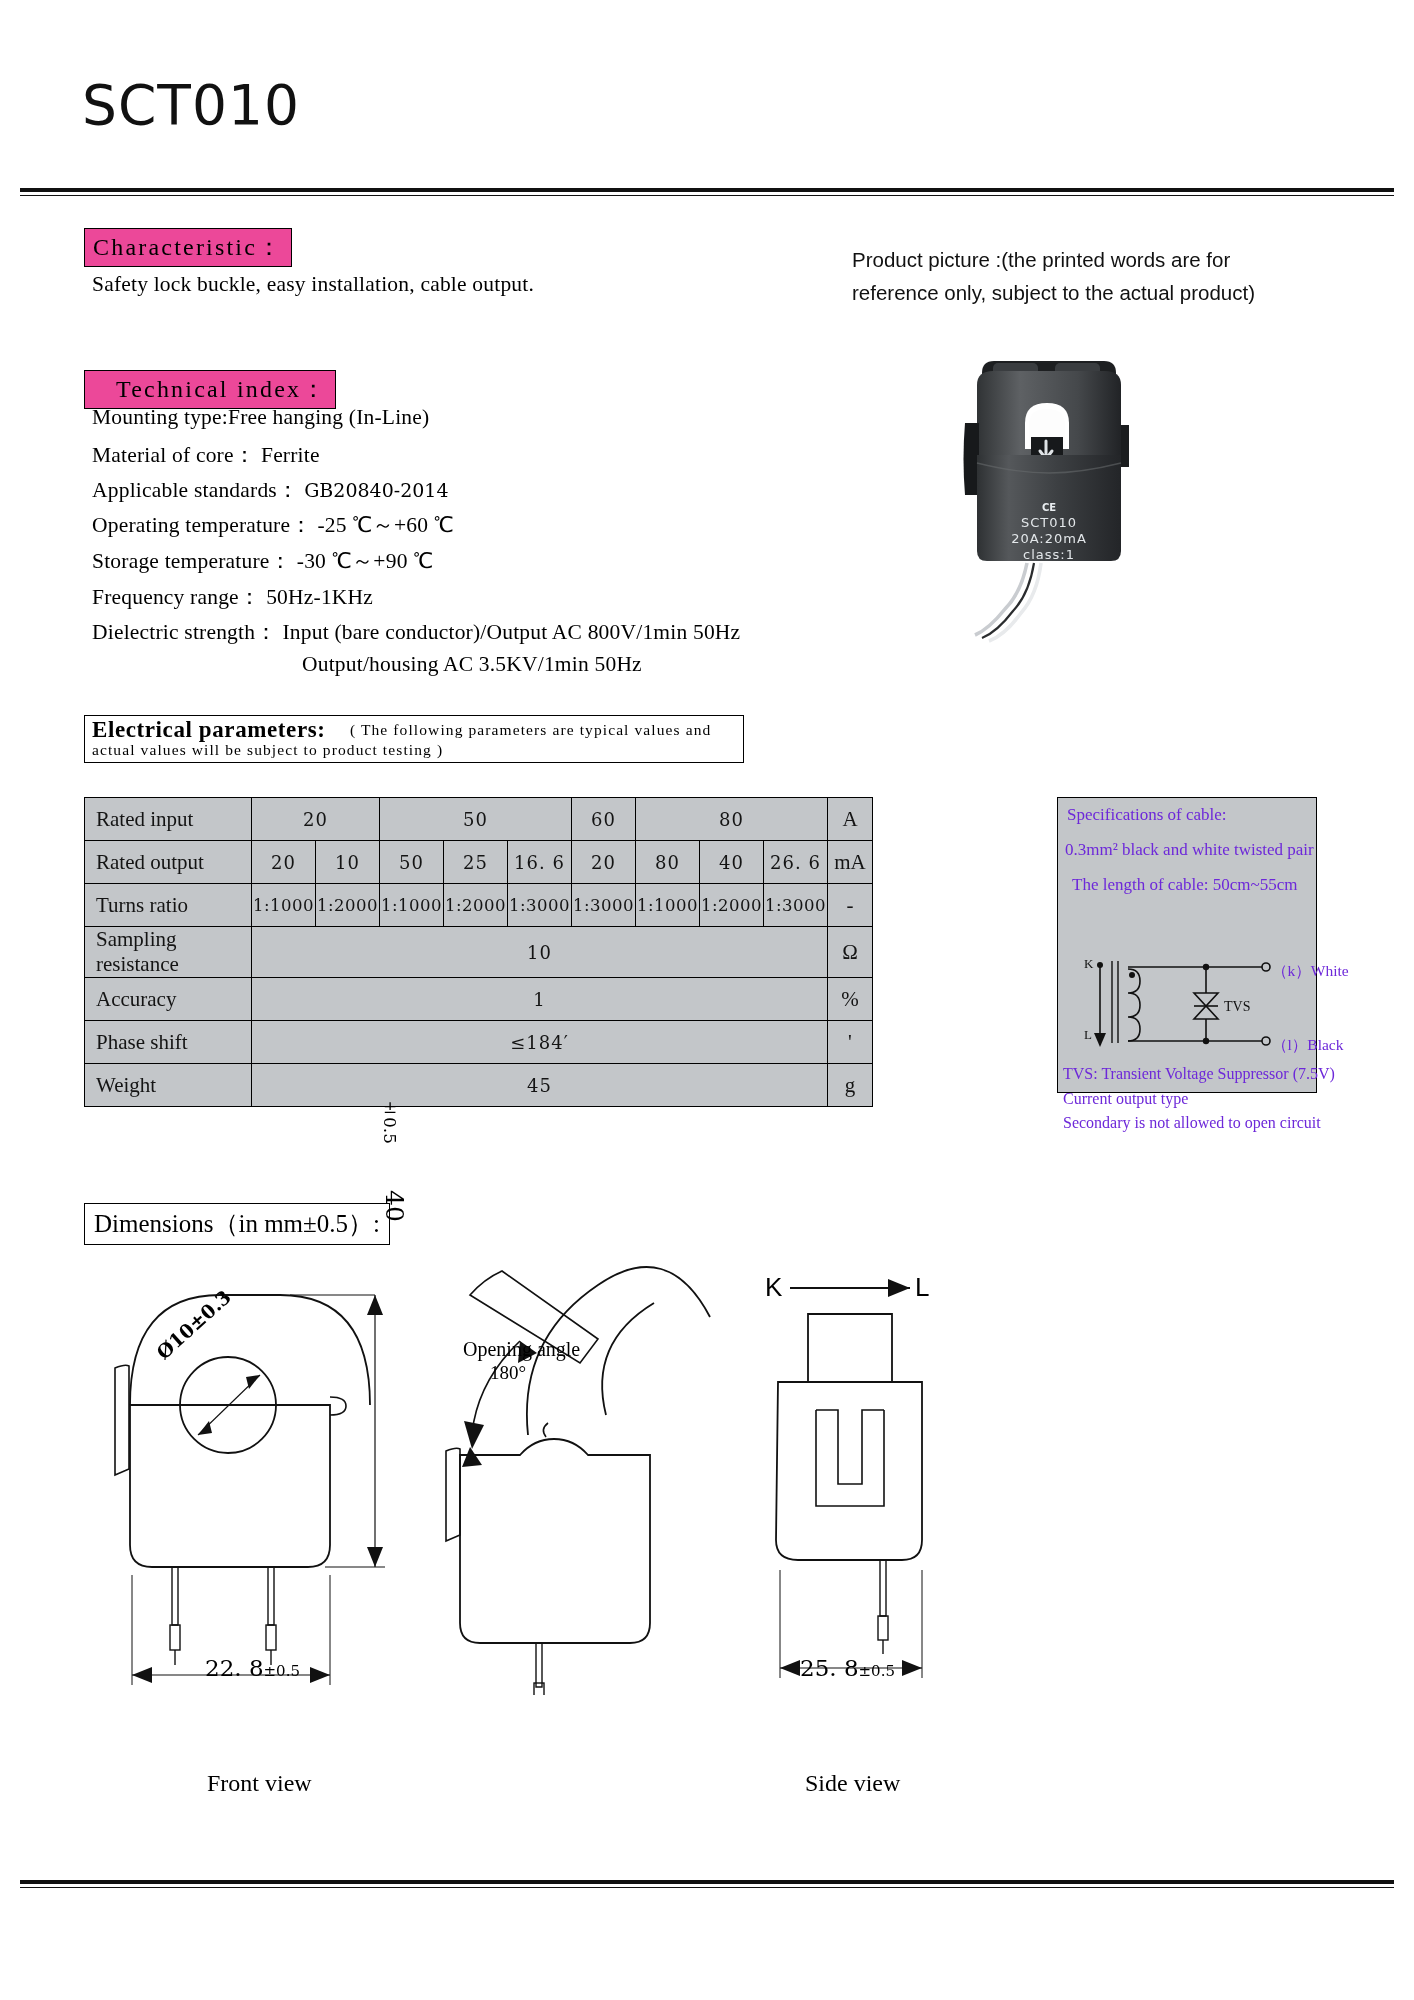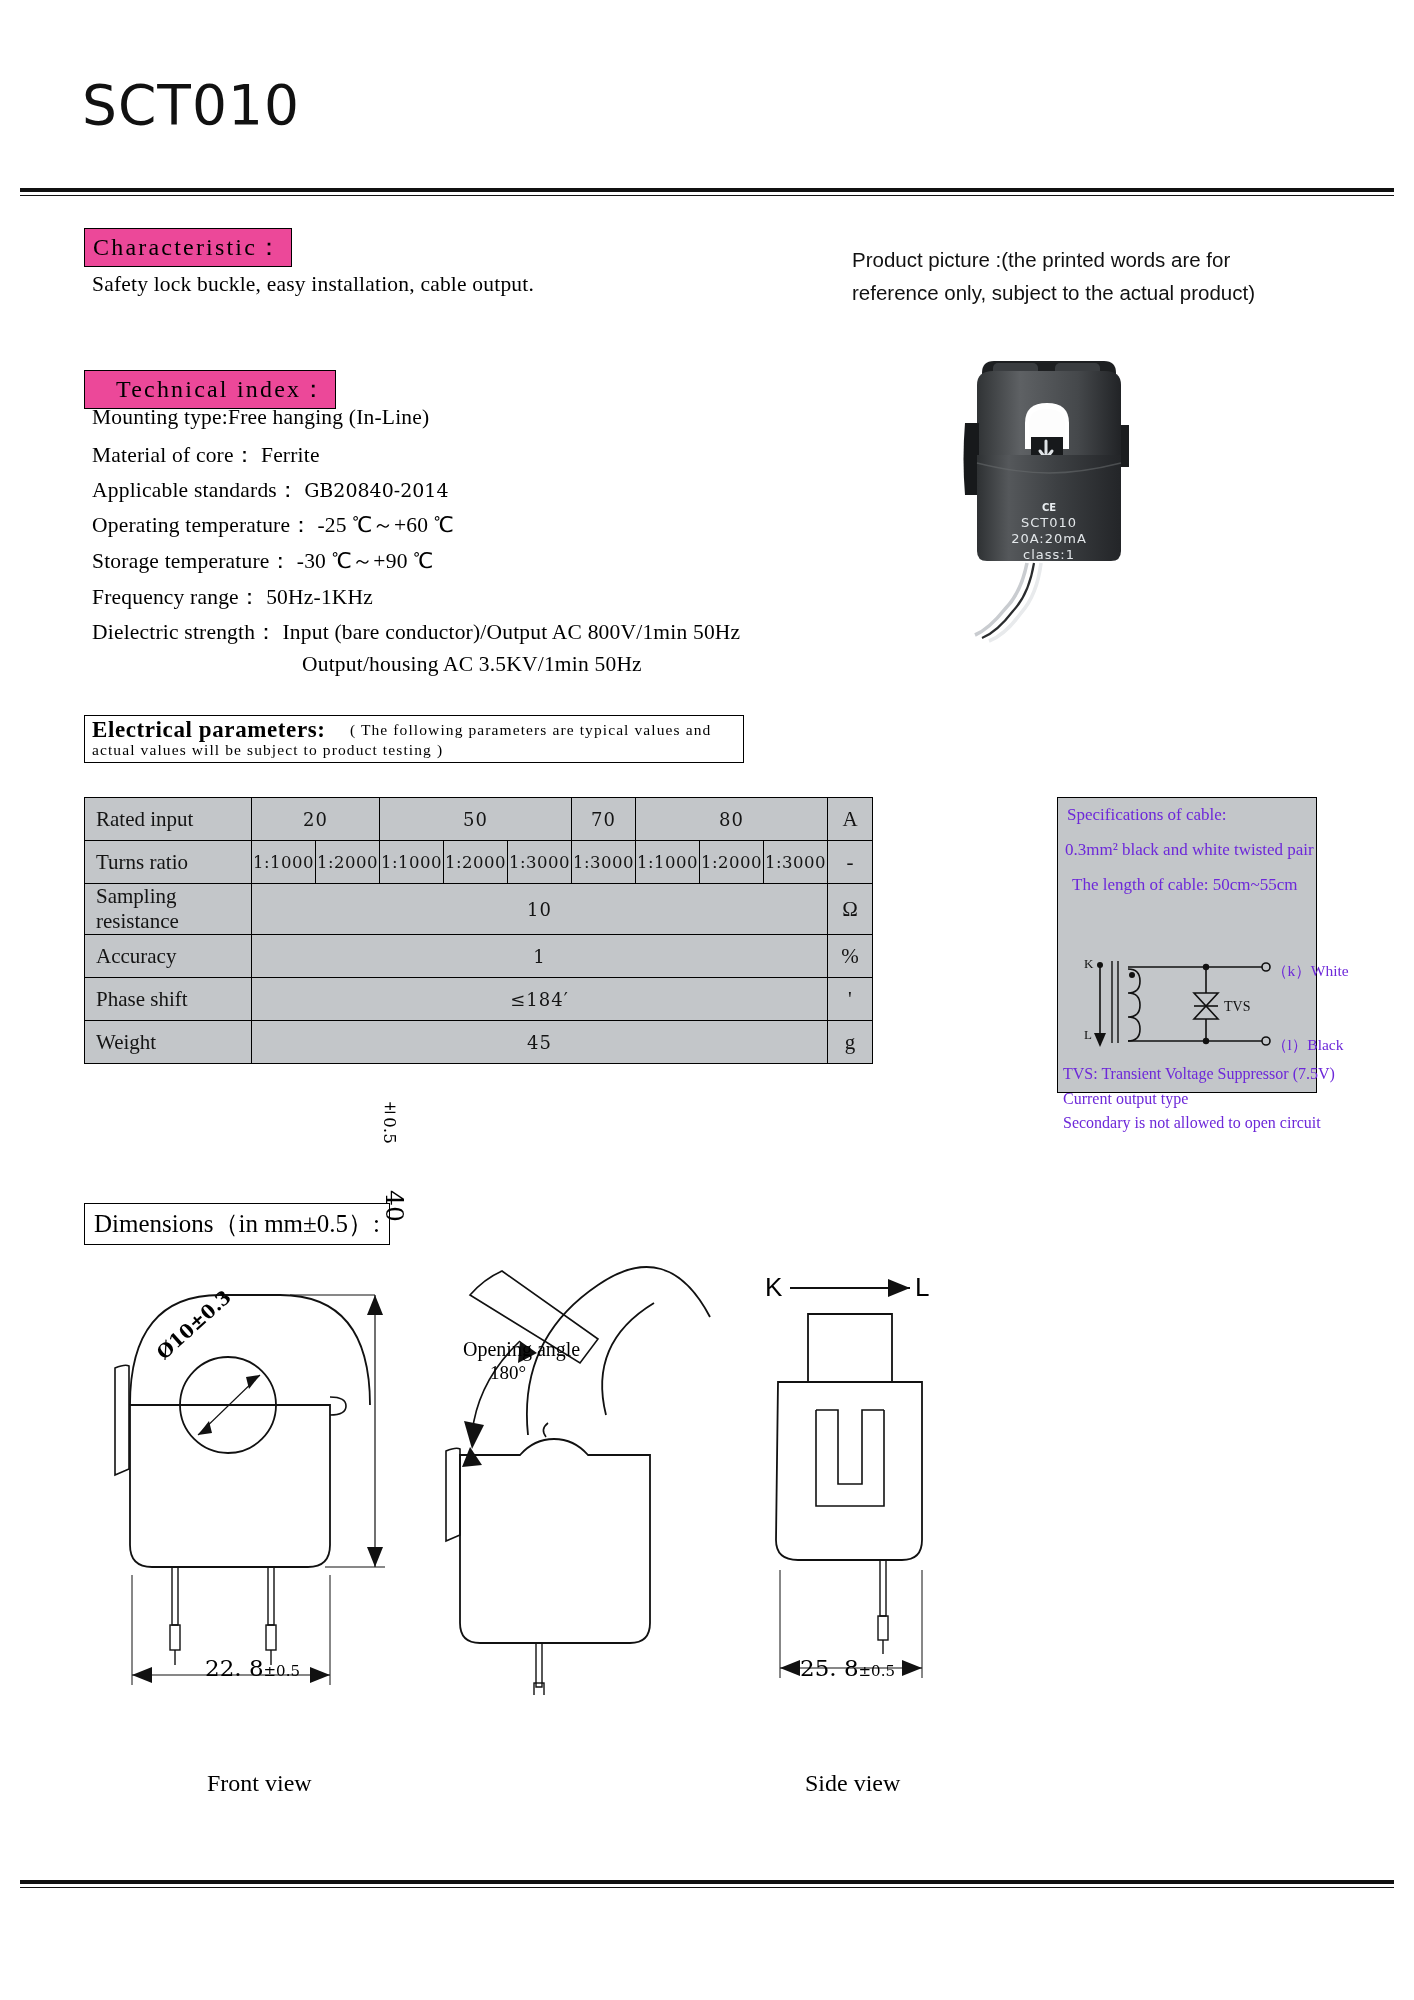--- a/index.html
+++ b/index.html
@@ -242,23 +242,36 @@
   <div id="ep-title">Electrical parameters:</div>
   <div id="ep-note1">( The following parameters are typical values and</div>
   <div id="ep-note2">actual values will be subject to product testing )</div>
 
   <table id="param-table">
     <tbody>
       <tr>
         <td class="rowlbl">Rated input</td>
         <td class="val" colspan="2">20</td>
         <td class="val" colspan="3">50</td>
-        <td class="val" colspan="1">70</td>
+        <td class="val" colspan="1">60</td>
         <td class="val" colspan="3">80</td>
         <td class="unit">A</td>
+      </tr>
+      <tr>
+        <td class="rowlbl">Rated output</td>
+        <td class="val">20</td>
+        <td class="val">10</td>
+        <td class="val">50</td>
+        <td class="val">25</td>
+        <td class="val">16. 6</td>
+        <td class="val">20</td>
+        <td class="val">80</td>
+        <td class="val">40</td>
+        <td class="val">26. 6</td>
+        <td class="unit">mA</td>
       </tr>
       <tr>
         <td class="rowlbl">Turns ratio</td>
         <td class="val ratio">1:1000</td>
         <td class="val ratio">1:2000</td>
         <td class="val ratio">1:1000</td>
         <td class="val ratio">1:2000</td>
         <td class="val ratio">1:3000</td>
         <td class="val ratio">1:3000</td>
         <td class="val ratio">1:1000</td>

